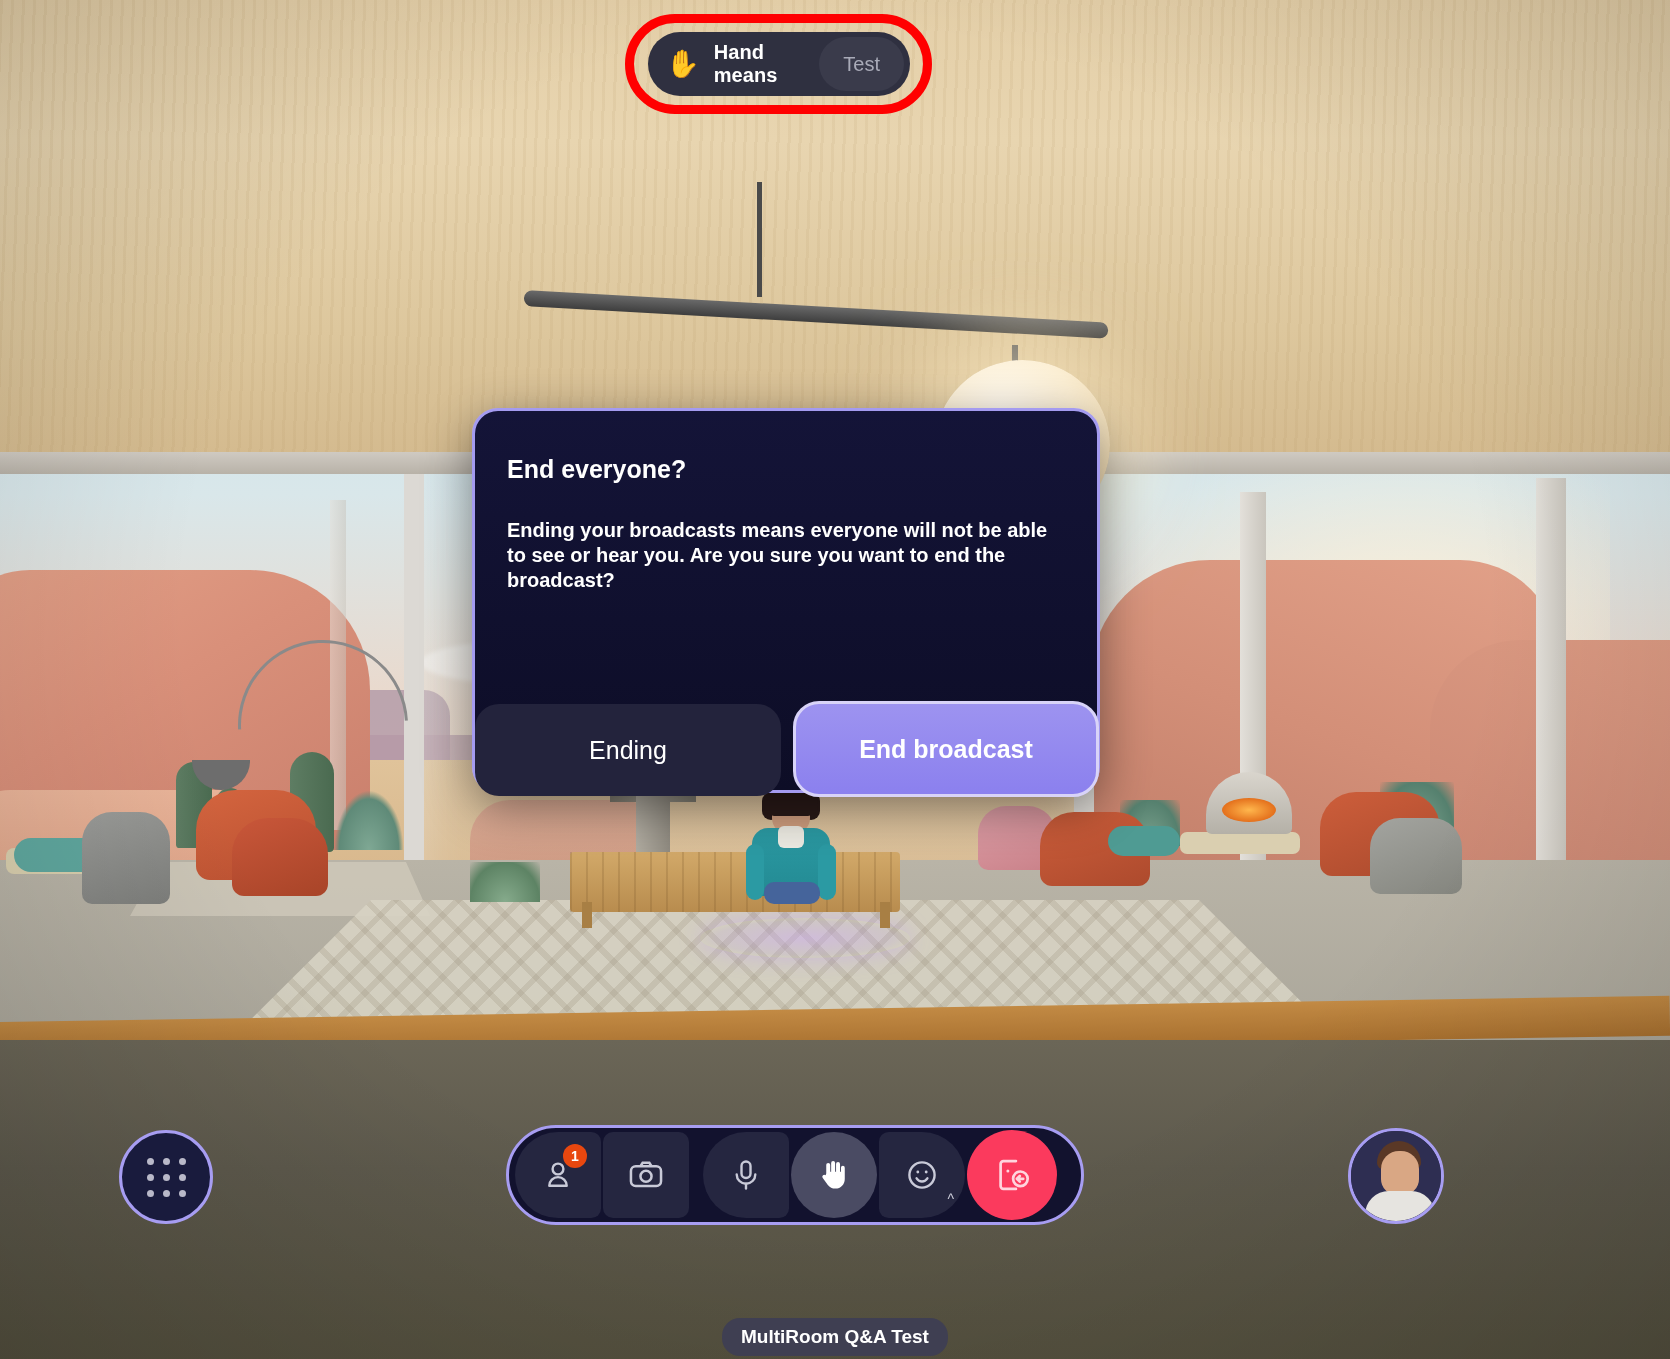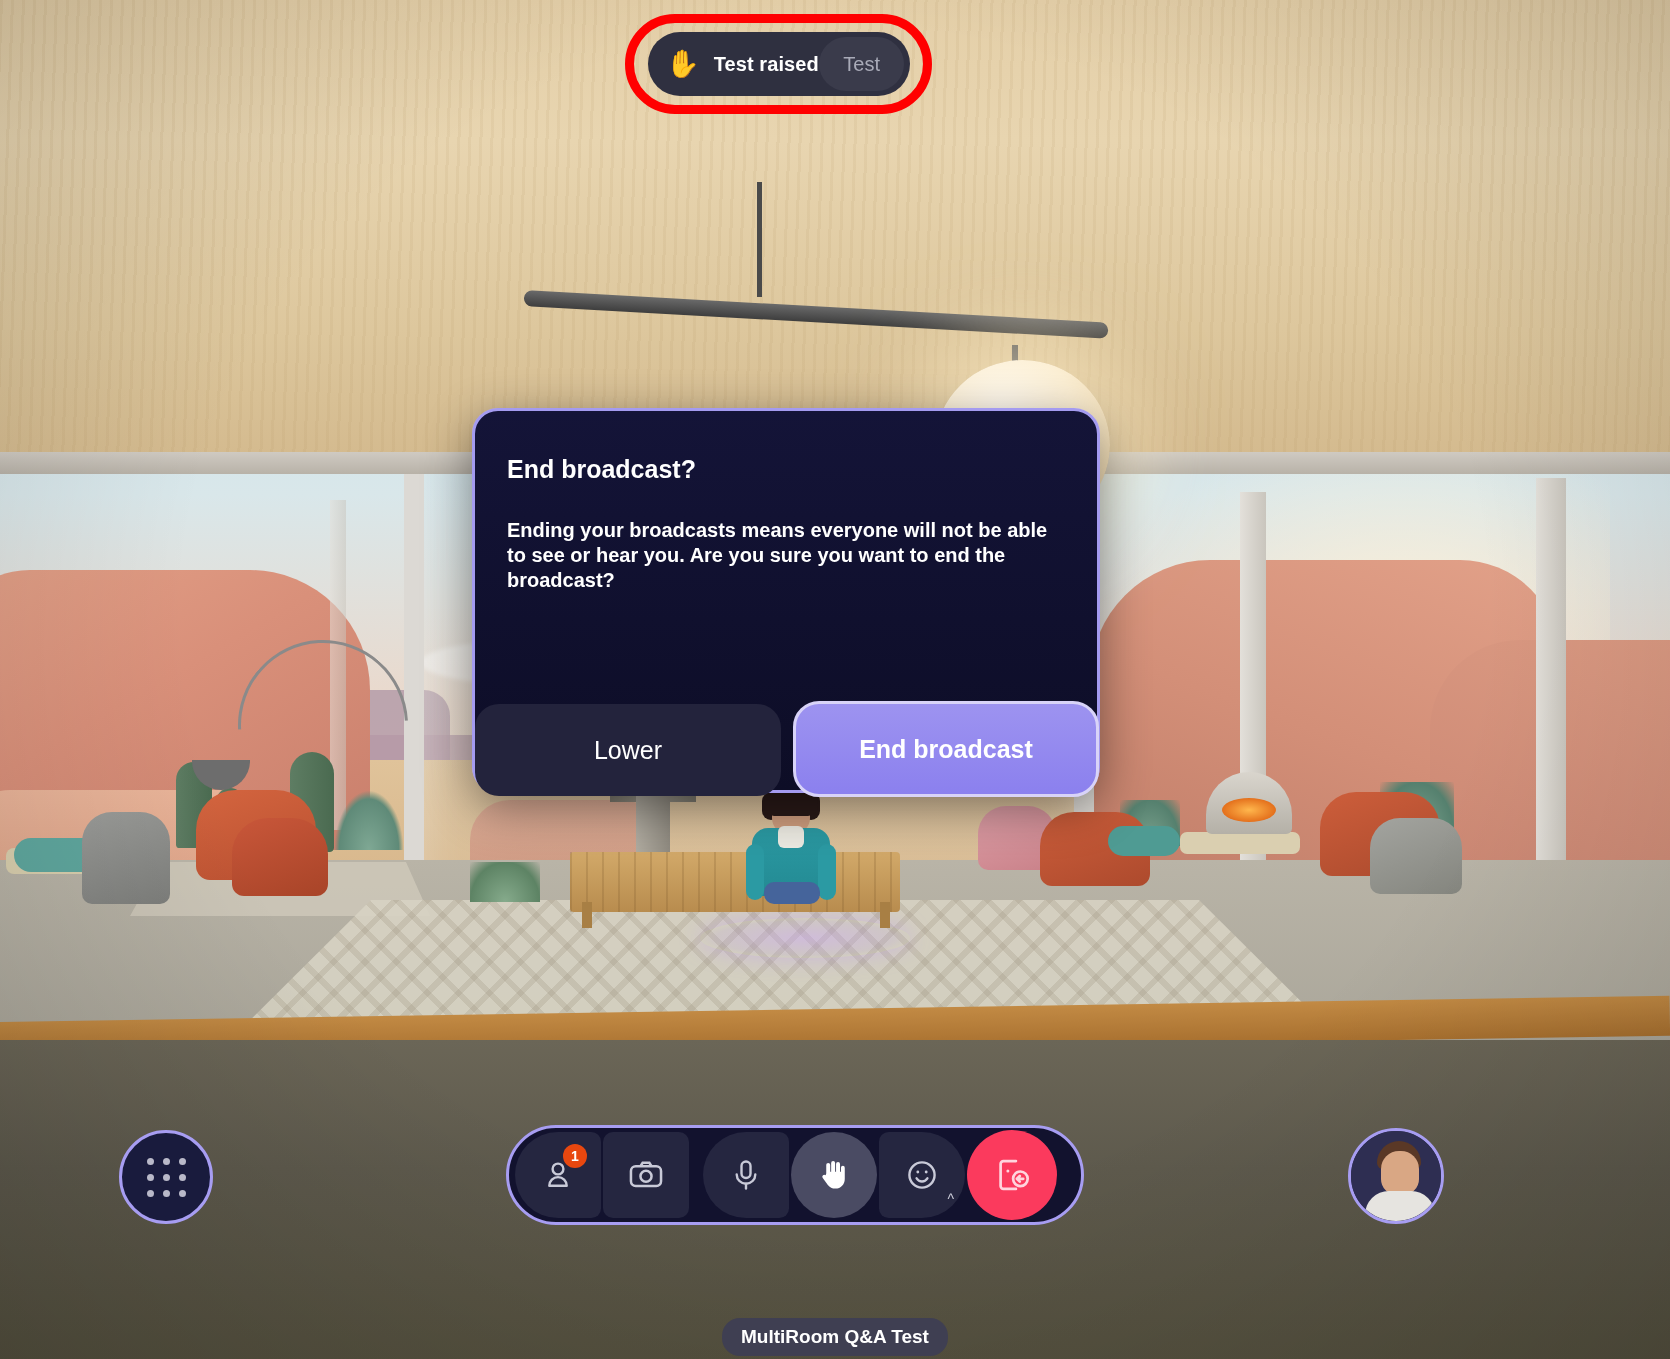--- a/index.html
+++ b/index.html
@@ -472,29 +472,29 @@
     <div class="light-bar"></div>
     <div class="lamp-stem"></div>
     <div class="lamp-globe"></div>
 
     <div class="vignette"></div>
   </div>
 
   <div class="hand-highlight"></div>
   <div class="hand-pill">
     <span class="hand-emoji">✋</span>
-    <span class="hand-label">Test raised</span>
+    <span class="hand-label">Hand means</span>
     <button class="lower-btn">Test</button>
   </div>
 
   <div class="modal">
-    <div class="modal-title">End broadcast?</div>
+    <div class="modal-title">End everyone?</div>
     <div class="modal-body">Ending your broadcasts means everyone will not be able to see or hear you. Are you sure you want to end the broadcast?</div>
     <div class="modal-actions">
-      <button class="btn-cancel">Lower</button>
+      <button class="btn-cancel">Ending</button>
       <button class="btn-end">End broadcast</button>
     </div>
   </div>
 
   <div class="apps-btn">
     <span class="dot-grid">
       <i></i>
         <i></i>
         <i></i>
         <i></i>

